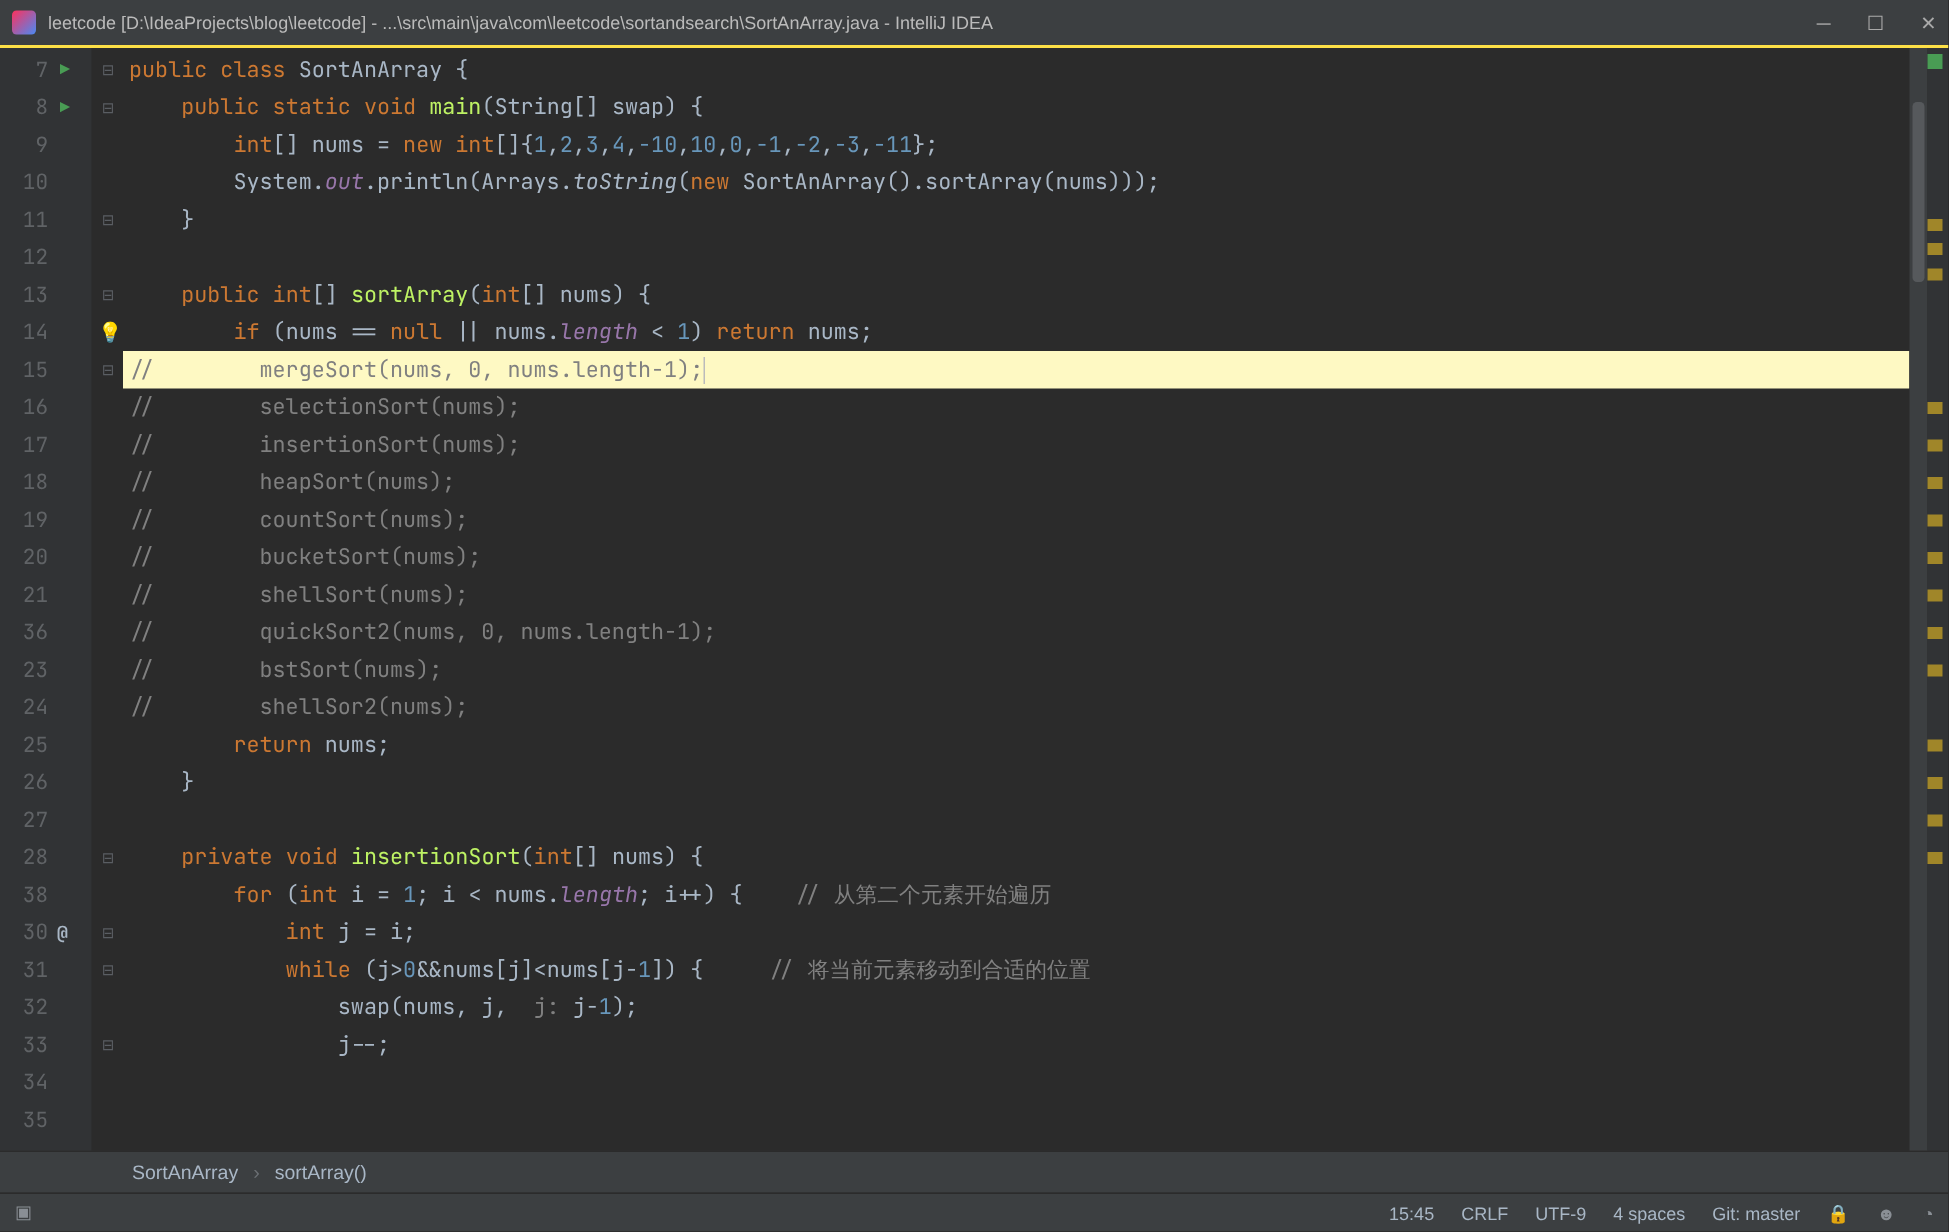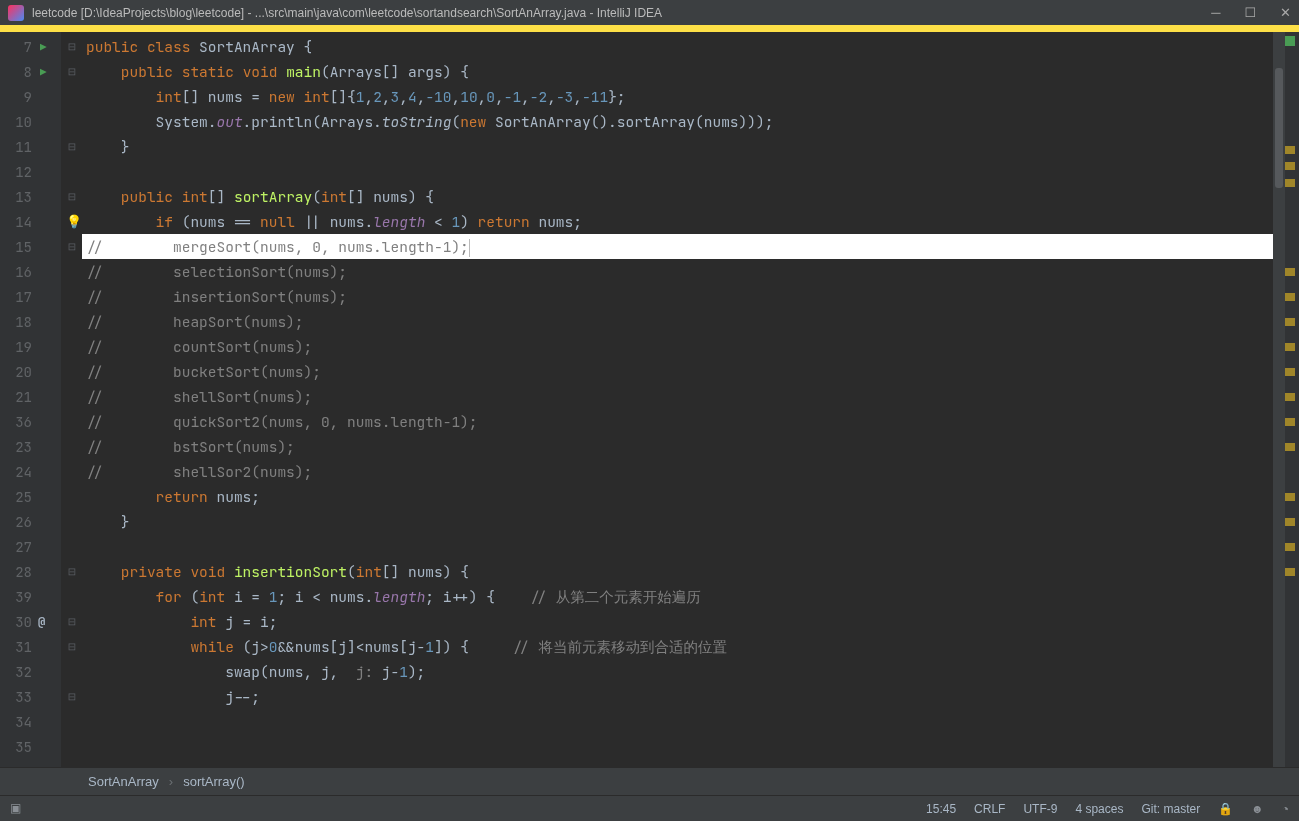--- a/index.html
+++ b/index.html
@@ -12,21 +12,21 @@
   overflow: hidden;
   display: flex;
   flex-direction: column;
 }
 .titlebar {
   height: 32px;
   background: #3c3f41;
   display: flex;
   align-items: center;
   padding: 0 8px;
-  border-bottom: 7px solid #fde047;
+  border-bottom: 2px solid #fde047;
 }
 .titlebar .icon {
   width: 16px;
   height: 16px;
   margin-right: 8px;
   background: linear-gradient(135deg, #fe315d, #4a8af4);
   border-radius: 3px;
 }
 .titlebar .title {
   flex: 1;
@@ -106,21 +106,21 @@
 }
 .code-line {
   height: 25px;
   line-height: 25px;
   font-family: "JetBrains Mono", Consolas, monospace;
   font-size: 14.5px;
   white-space: pre;
   padding-left: 4px;
 }
 .code-line.current {
-  background: #ffffff;
+  background: #fef9c3;
 }
 .kw { color: #cc7832; }
 .cls { color: #a9b7c6; }
 .fld { color: #9876aa; font-style: italic; }
 .num { color: #6897bb; }
 .cm { color: #808080; }
 .fn { color: #bef264; }
 .p { color: #a9b7c6; }
 .it { font-style: italic; }
 .marker-strip {
@@ -271,21 +271,21 @@
       <div class="gutter-row">
         <span class="lineno">26</span>
       </div>
       <div class="gutter-row">
         <span class="lineno">27</span>
       </div>
       <div class="gutter-row">
         <span class="lineno">28</span>
       </div>
       <div class="gutter-row">
-        <span class="lineno">39</span>
+        <span class="lineno">38</span>
       </div>
       <div class="gutter-row">
         <span class="lineno">30</span>
         <span class="annot" style="color: rgb(169, 183, 198); font-weight: bold;">@</span>
       </div>
       <div class="gutter-row">
         <span class="lineno">31</span>
       </div>
       <div class="gutter-row">
         <span class="lineno">32</span>
@@ -347,21 +347,21 @@
       <div class="fold-row"></div>
       <div class="fold-row">
         <span class="fmark">⊟</span>
       </div>
       <div class="fold-row"></div>
       <div class="fold-row"></div>
     </div>
   <div class="code-col">
     <div class="code-lines" id="code-lines">
         <div class="code-line"><span class="kw">public </span><span class="kw">class </span><span class="cls">SortAnArray </span><span class="p">{</span></div>
-        <div class="code-line"><span class="p">    </span><span class="kw">public </span><span class="kw">static </span><span class="kw">void </span><span class="fn">main</span><span class="p">(Arrays[] args) {</span></div>
+        <div class="code-line"><span class="p">    </span><span class="kw">public </span><span class="kw">static </span><span class="kw">void </span><span class="fn">main</span><span class="p">(String[] swap) {</span></div>
         <div class="code-line"><span class="p">        </span><span class="kw">int</span><span class="p">[] nums = </span><span class="kw">new </span><span class="kw">int</span><span class="p">[]{</span><span class="num">1</span><span class="p">,</span><span class="num">2</span><span class="p">,</span><span class="num">3</span><span class="p">,</span><span class="num">4</span><span class="p">,</span><span class="num">-10</span><span class="p">,</span><span class="num">10</span><span class="p">,</span><span class="num">0</span><span class="p">,</span><span class="num">-1</span><span class="p">,</span><span class="num">-2</span><span class="p">,</span><span class="num">-3</span><span class="p">,</span><span class="num">-11</span><span class="p">};</span></div>
         <div class="code-line"><span class="p">        System.</span><span class="fld">out</span><span class="p">.println(Arrays.</span><span class="it">toString</span><span class="p">(</span><span class="kw">new </span><span class="p">SortAnArray().sortArray(nums)));</span></div>
         <div class="code-line"><span class="p">    }</span></div>
         <div class="code-line"></div>
         <div class="code-line"><span class="p">    </span><span class="kw">public </span><span class="kw">int</span><span class="p">[] </span><span class="fn">sortArray</span><span class="p">(</span><span class="kw">int</span><span class="p">[] nums) {</span></div>
         <div class="code-line"><span class="p">        </span><span class="kw">if </span><span class="p">(nums == </span><span class="kw">null </span><span class="p">|| nums.</span><span class="fld">length </span><span class="p">&lt; </span><span class="num">1</span><span class="p">) </span><span class="kw">return </span><span class="p">nums;</span></div>
         <div class="code-line current"><span class="cm">//        mergeSort(nums, 0, nums.length-1);</span><span class="caret"></span></div>
         <div class="code-line"><span class="cm">//        selectionSort(nums);</span></div>
         <div class="code-line"><span class="cm">//        insertionSort(nums);</span></div>
         <div class="code-line"><span class="cm">//        heapSort(nums);</span></div>

